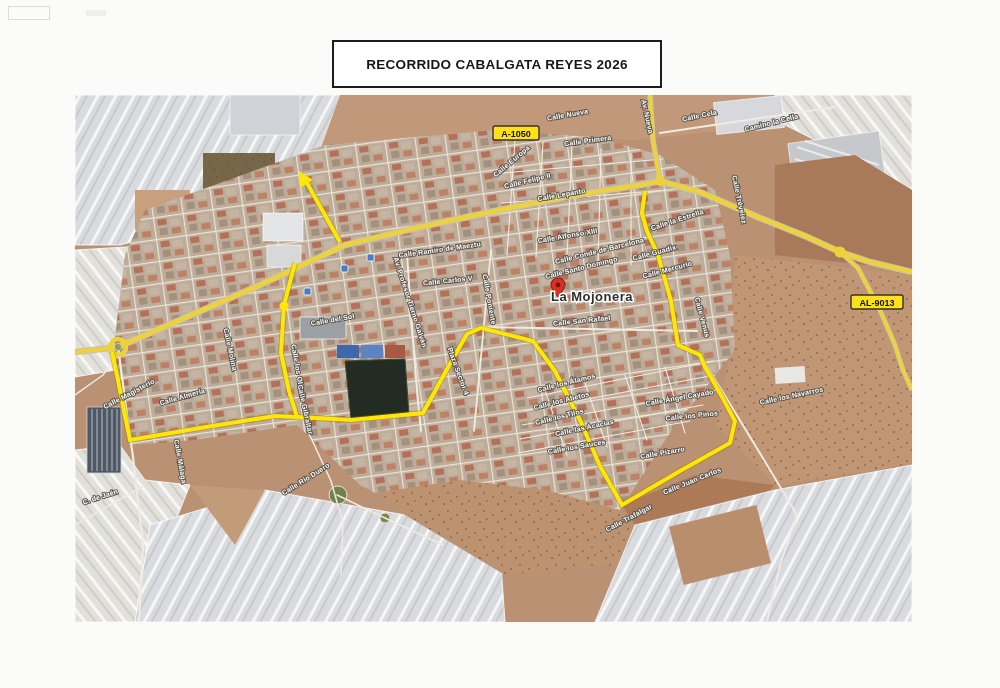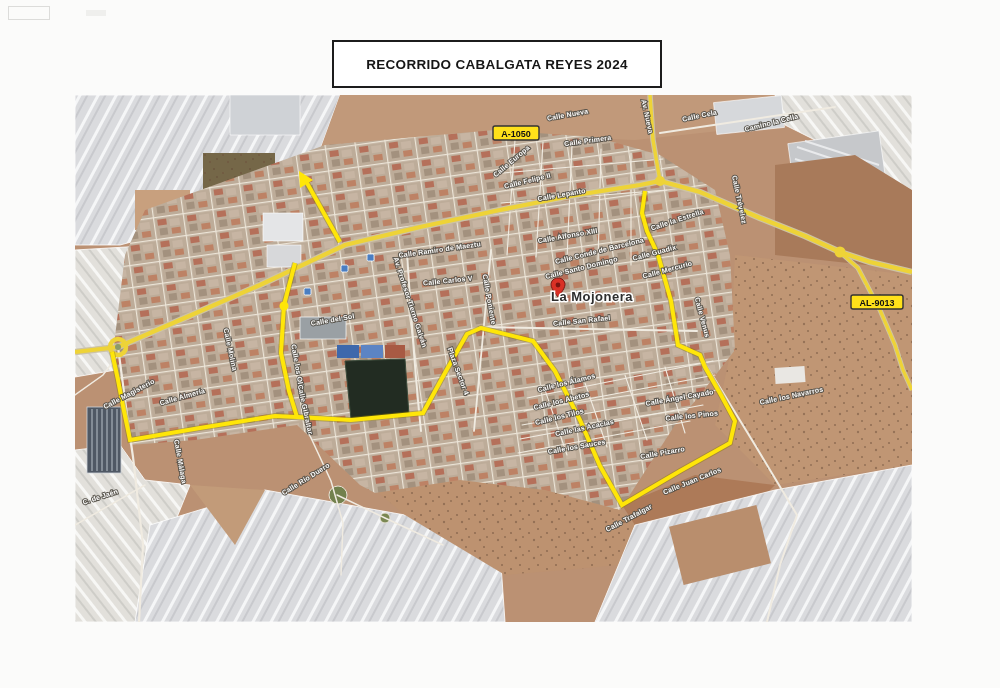--- a/index.html
+++ b/index.html
@@ -33,21 +33,21 @@
     font:700 9px "Liberation Sans",sans-serif;fill:#111;text-anchor:middle;
   }
 </style>
 </head>
 <body>
 
 <div class="scan-artifact" style="left:8px;top:6px;width:40px;height:12px;border:1px solid #dcdcda;"></div>
 <div class="scan-artifact" style="left:86px;top:10px;width:20px;height:6px;background:#efefed;"></div>
 
 <div id="title-box">
-  <span>RECORRIDO CABALGATA REYES 2024</span>
+  <span>RECORRIDO CABALGATA REYES 2026</span>
 </div>
 
 <div id="map-wrap">
 <svg width="837" height="527" viewBox="0 0 837 527" xmlns="http://www.w3.org/2000/svg">
   <defs>
     <pattern id="citygrid" width="30" height="22" patternUnits="userSpaceOnUse" patternTransform="rotate(-8)">
       <rect width="30" height="22" fill="#bdac99"></rect>
       <path d="M0,0 H30 M0,0 V22" stroke="#ece5d8" stroke-width="2.4"></path>
       <rect x="4" y="3" width="9" height="6" fill="#b5705a"></rect>
       <rect x="16" y="4" width="10" height="7" fill="#c7b5a3"></rect>

